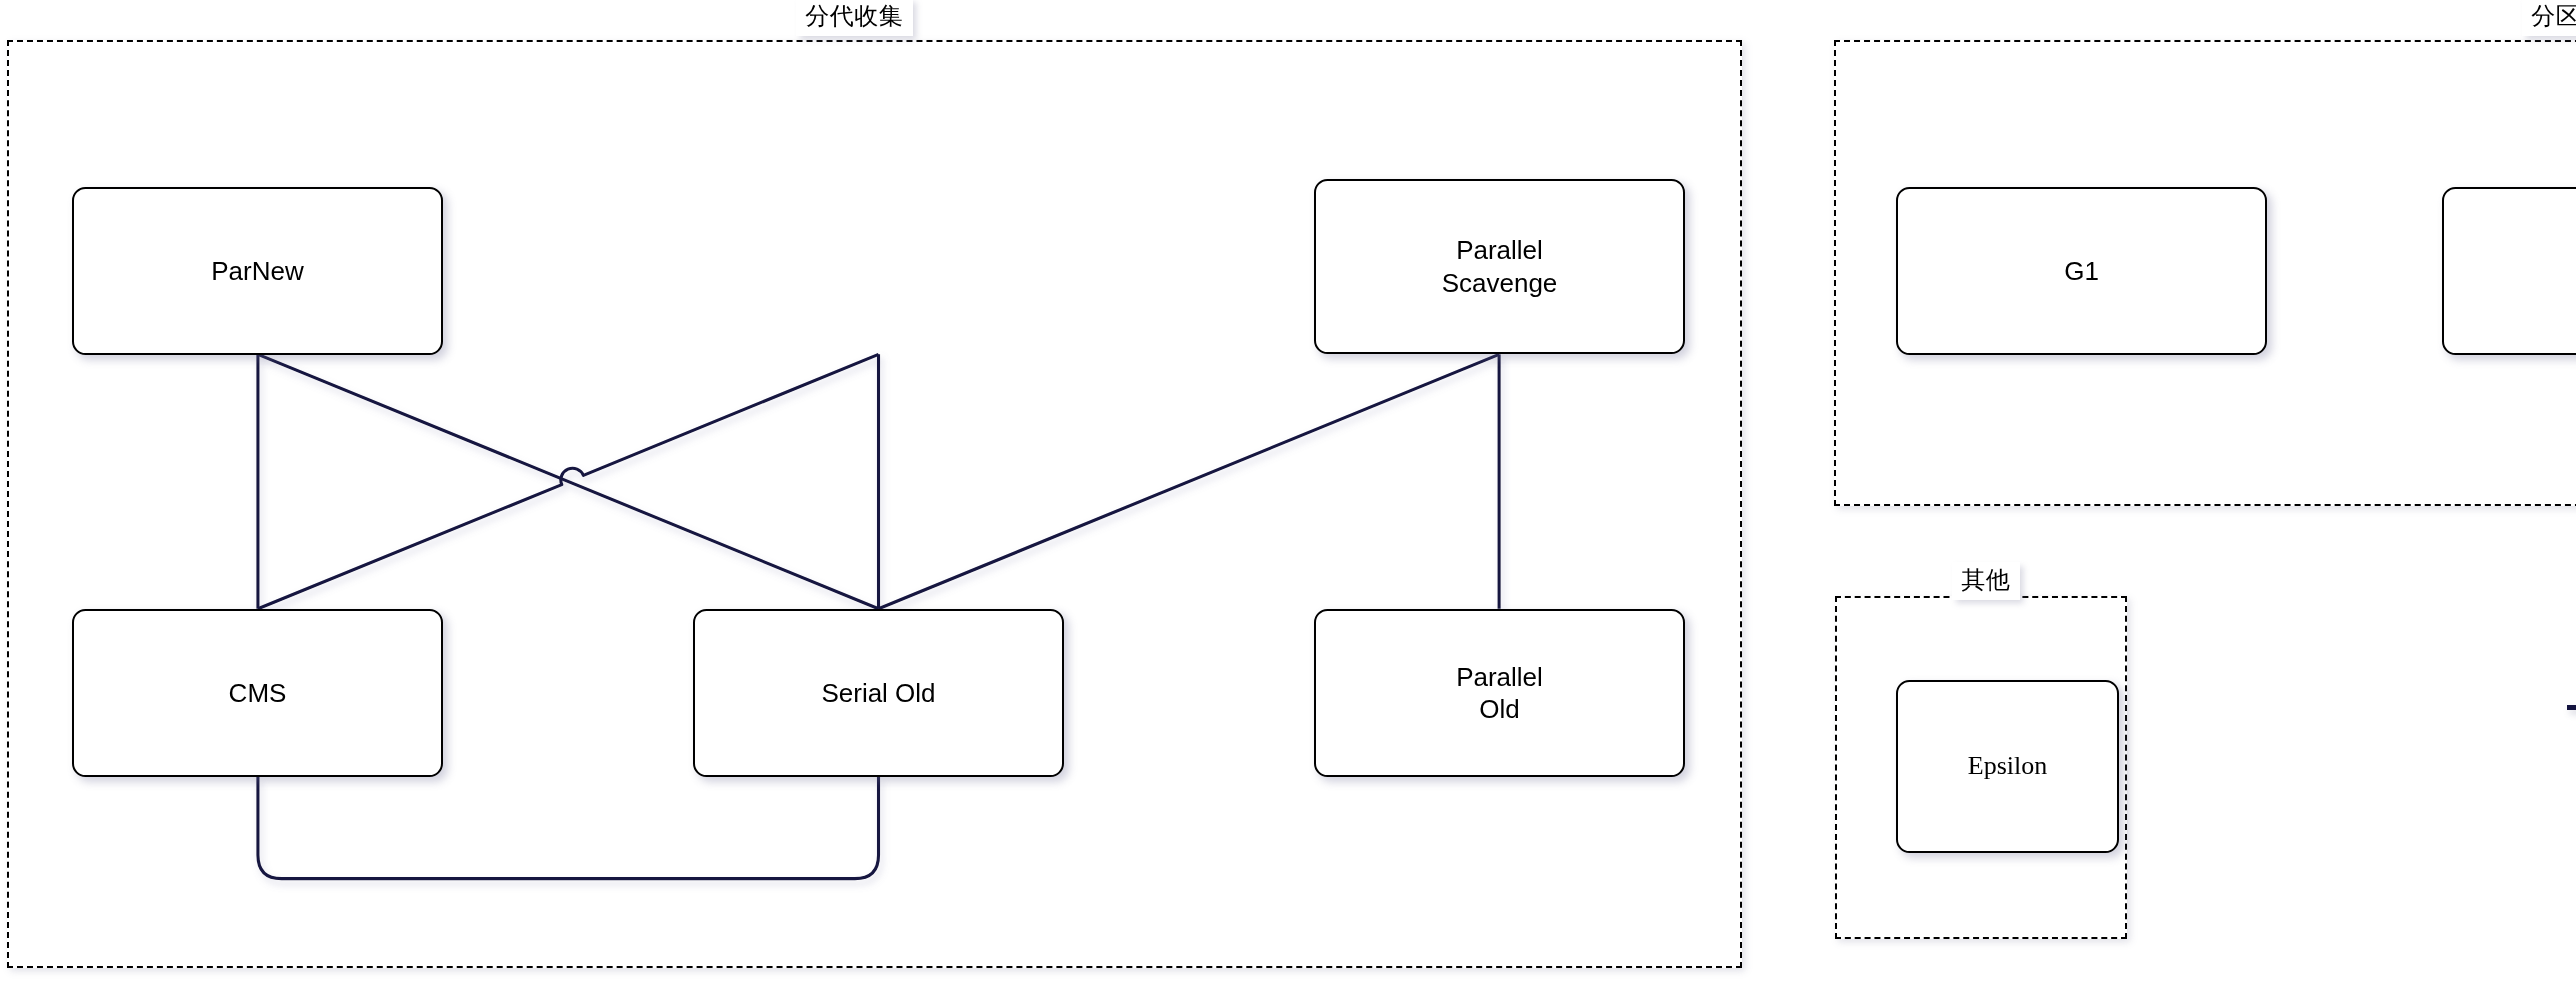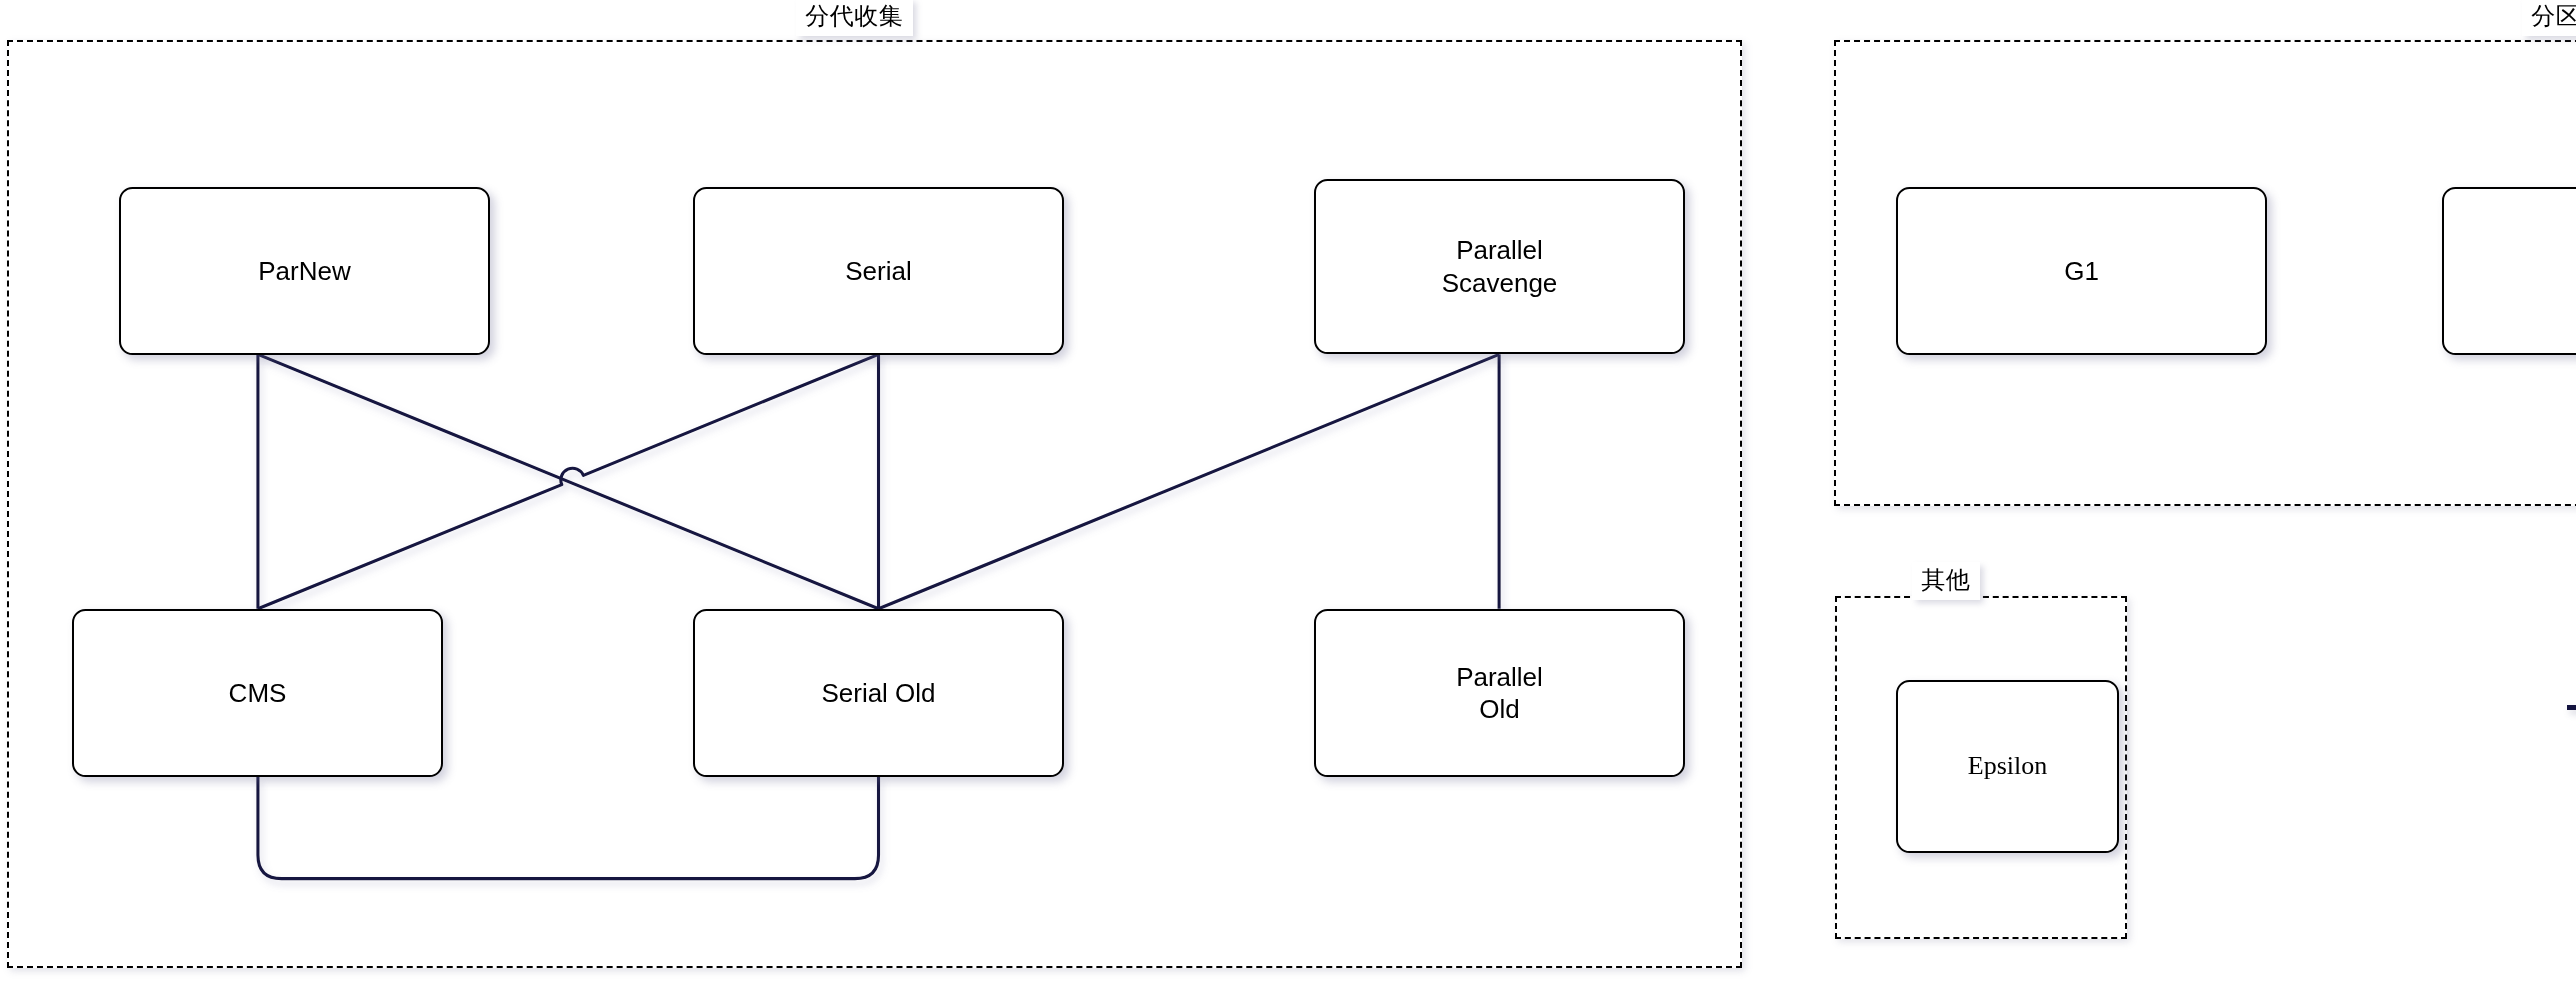--- a/index.html
+++ b/index.html
@@ -68,21 +68,21 @@
 
 <div class="canvas">
 
   <div class="group" style="left:6.7px;top:40px;width:1735px;height:928px;"></div>
   <div class="group-title" style="left:796px;top:-2.1px;">分代收集</div>
 
   <div class="group" style="left:1834px;top:40px;width:1578px;height:466px;"></div>
   <div class="group-title" style="left:2522px;top:-2.1px;">分区收集</div>
 
   <div class="group" style="left:1835px;top:596px;width:292px;height:343px;"></div>
-  <div class="group-title" style="left:1912px;top:562px;font-family:Liberation Serif, serif;">其他</div>
+  <div class="group-title" style="left:1952px;top:562px;font-family:Liberation Serif, serif;">其他</div>
 
   <svg class="edges" width="3437" height="995" viewBox="0 0 6672 1932" xmlns="http://www.w3.org/2000/svg">
     <defs>
       <filter id="edgeShadow" x="-20%" y="-20%" width="150%" height="150%">
         <feDropShadow dx="5" dy="9" stdDeviation="7" flood-color="#8a8ab0" flood-opacity="0.32"></feDropShadow>
       </filter>
     </defs>
 
     <g filter="url(#edgeShadow)" fill="none" stroke="#141440" stroke-width="6" stroke-linecap="butt" stroke-linejoin="round">
 
@@ -96,23 +96,22 @@
 
       <path d="M 2910 688 L 1705 1182"></path>
 
       <path d="M 2910 688 L 2910 1182"></path>
 
       <path d="M 500 1508 L 500 1660 Q 500 1706 546 1706
                L 1659 1706 Q 1705 1706 1705 1660 L 1705 1508"></path>
     </g>
   </svg>
 
-  <div class="node" style="left:72px;top:187px;width:371px;height:168px;margin-left:47px;">ParNew</div>
+  <div class="node" style="left:72px;top:187px;width:371px;height:168px;">ParNew</div>
 
-  <div class="node" style="left:693px;top:187px;width:371px;height:168px;">Serial</div>
 
   <div class="node" style="left:1314px;top:179px;width:371px;height:175px;">Parallel
 Scavenge</div>
 
   <div class="node" style="left:72px;top:609px;width:371px;height:168px;">CMS</div>
 
   <div class="node" style="left:693px;top:609px;width:371px;height:168px;">Serial Old</div>
 
   <div class="node" style="left:1314px;top:609px;width:371px;height:168px;">Parallel
 Old</div>

